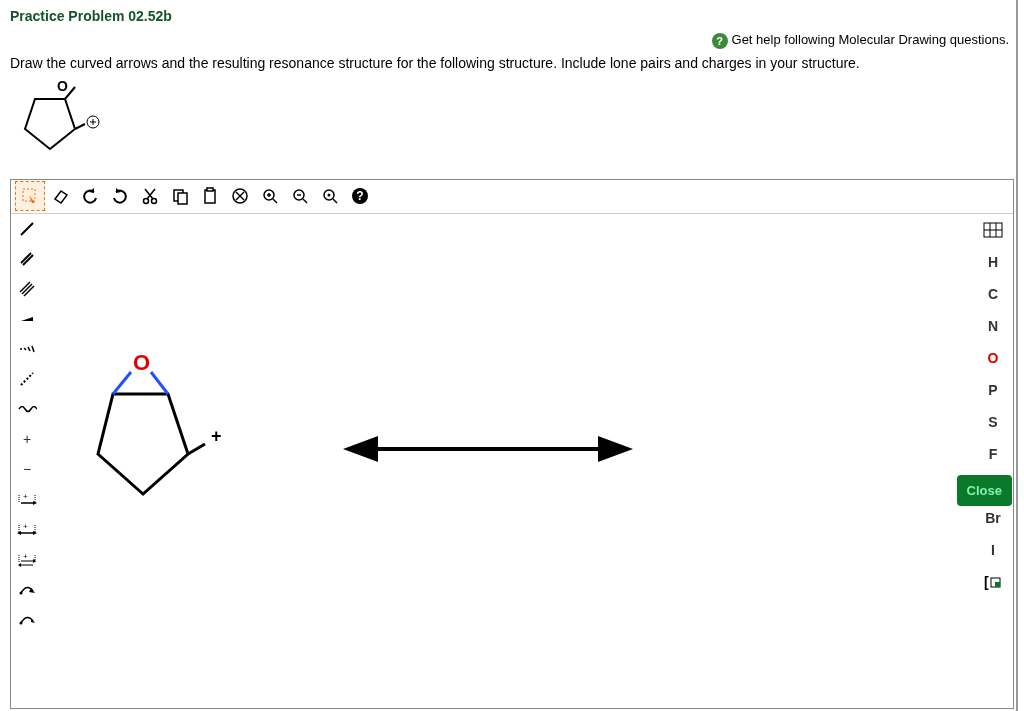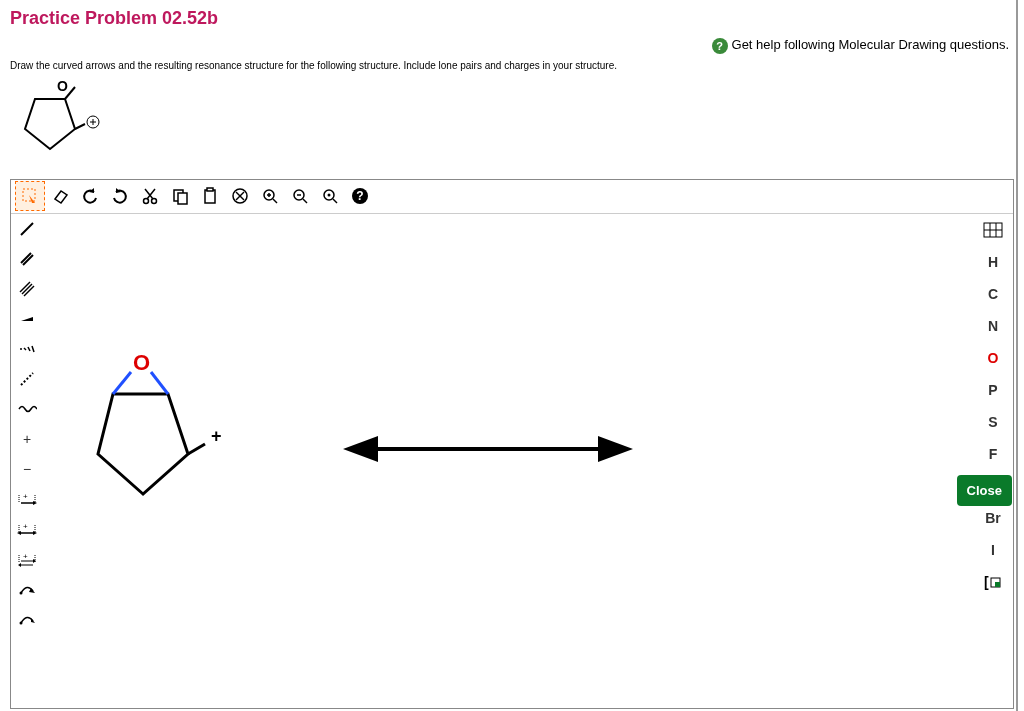--- a/index.html
+++ b/index.html
@@ -1,33 +1,33 @@
 <!DOCTYPE html>
 <html><head>
 <meta charset="utf-8">
 <style>
 * { box-sizing: border-box; margin: 0; padding: 0; }
 body { font-family: Verdana, Arial, sans-serif; font-size: 13px; background: #fff; width: 1024px; height: 711px; position: relative; }
 .header { padding: 8px 10px 4px 10px; }
-.title { color: #be185d; font-weight: bold; font-size: 18px; }
+.title { color: #14532d; font-weight: bold; font-size: 14px; }
 .help-row { text-align: right; padding: 4px 15px 2px 0; font-size: 13px; }
 .help-row .q { display: inline-block; width: 16px; height: 16px; background: #3a8a3a; color: #fff; border-radius: 50%; text-align: center; line-height: 16px; font-weight: bold; font-size: 11px; margin-right: 4px; vertical-align: middle; }
-.instructions { padding: 4px 10px 8px 10px; font-size: 10px; }
+.instructions { padding: 4px 10px 8px 10px; font-size: 14px; }
 .ref-structure { padding: 0 0 10px 15px; }
 .editor-wrap { margin: 10px; border: 1px solid #888; position: relative; height: 530px; background: #fff; }
 .topbar { height: 34px; border-bottom: 1px solid #ccc; display: flex; align-items: center; padding: 0 4px; gap: 0; }
 .topbar .tbtn { width: 30px; height: 30px; display: flex; align-items: center; justify-content: center; cursor: pointer; color: #333; }
 .topbar .tbtn.selected { background: #fff0e0; border: 1px dashed #ff6a00; }
 .leftbar { position: absolute; left: 0; top: 34px; bottom: 0; width: 32px; display: flex; flex-direction: column; align-items: center; gap: 0; }
 .leftbar .lbtn { width: 32px; height: 30px; display: flex; align-items: center; justify-content: center; cursor: pointer; color: #333; font-size: 14px; }
 .rightbar { position: absolute; right: 0; top: 34px; bottom: 0; width: 40px; display: flex; flex-direction: column; align-items: center; gap: 0; }
 .rightbar .rbtn { width: 40px; height: 32px; display: flex; align-items: center; justify-content: center; cursor: pointer; color: #333; font-size: 14px; font-weight: bold; }
 .rightbar .rbtn.sel { color: #d00; }
 .canvas-area { position: absolute; left: 32px; right: 40px; top: 34px; bottom: 0; background: #fff; }
-.close-btn { position: absolute; right: 12px; top: 475px; background: #0a7a2a; color: #ffffff; font-weight: bold; padding: 8px 10px; border-radius: 4px; cursor: pointer; font-size: 13px; }
+.close-btn { position: absolute; right: 12px; top: 475px; background: #0a7a2a; color: #86efac; font-weight: bold; padding: 8px 10px; border-radius: 4px; cursor: pointer; font-size: 13px; }
 .page-border-right { position: absolute; right: 6px; top: 0; bottom: 0; border-right: 2px solid #999; }
 svg { display: block; }
 </style>
 </head>
 <body>
 
 <div class="page-border-right"></div>
 
 <div class="header">
   <div class="title">Practice Problem 02.52b</div>

